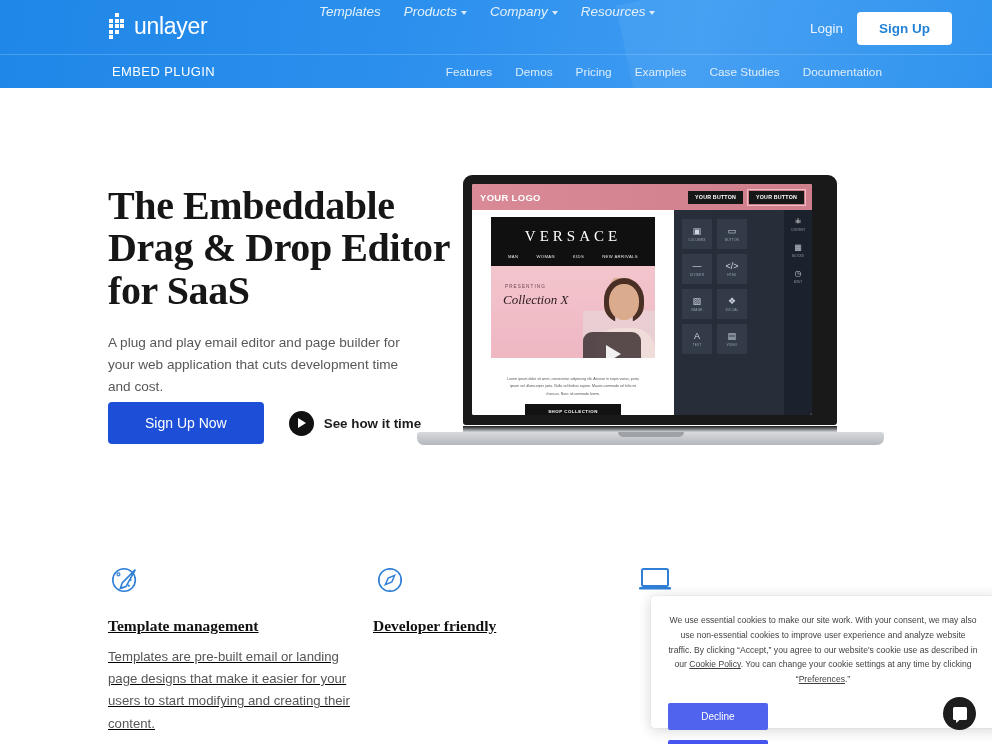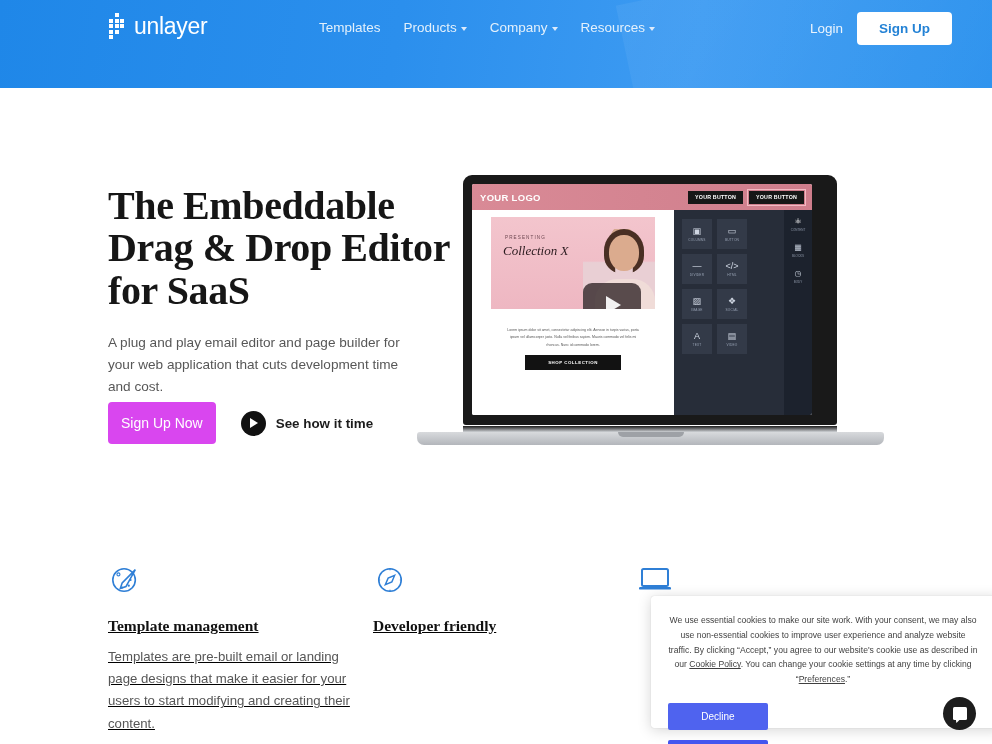--- a/index.html
+++ b/index.html
@@ -35,22 +35,22 @@
     width:19px; height:26px; position:relative;
   }
   .logo-mark i{
     position:absolute; background:#fff; display:block;
   }
   .logo-text{
     color:#ffffff; font-size:23px; letter-spacing:-0.3px; font-weight:400;
     line-height:1;
   }
   .mainnav{
-    position:absolute; left:319px; top:20px;
-    display:flex; align-items:center; gap:23px;
+    position:absolute; left:319px; top:4px;
+    display:flex; align-items:center; gap:23px;font-style:italic;
   }
   .mainnav a{
     color:#e2f0fc; font-size:13.5px; text-decoration:none; white-space:nowrap;
     display:flex; align-items:center; gap:4px;
   }
   .caret{
     width:0;height:0;border-left:3.5px solid transparent;border-right:3.5px solid transparent;
     border-top:4.5px solid #dceafb; display:inline-block; margin-top:2px;
   }
   .auth{
@@ -83,22 +83,22 @@
     letter-spacing:-0.4px;
   }
   .hero-sub{
     position:absolute; left:108px; top:332px; width:310px;
     font-size:13.6px; line-height:1.62; color:#575757;
   }
   .hero-cta{
     position:absolute; left:108px; top:402px; display:flex; align-items:center; gap:25px;
   }
   .signup-now{
-    background:#d946ef; color:#fff; border:none; border-radius:4px;
-    padding:13px 13px; font-size:14px; cursor:pointer;
+    background:#1d4ed8; color:#fff; border:none; border-radius:4px;
+    padding:13px 37px; font-size:14px; cursor:pointer;
     font-family:"Liberation Sans", sans-serif;
   }
   .how-works{ display:flex; align-items:center; gap:10px; cursor:pointer; }
   .play-circle{
     width:25px;height:25px;border-radius:50%;background:#111; position:relative;
   }
   .play-circle:after{
     content:""; position:absolute; left:9.5px; top:7px;
     border-left:8px solid #fff; border-top:5px solid transparent; border-bottom:5px solid transparent;
   }
@@ -298,20 +298,31 @@
             <i class="caret"></i>
           </a>
       </nav>
 
       <div class="auth">
         <a class="login-link" href="#">Login</a>
         <button class="signup-btn">Sign Up</button>
       </div>
     </div>
 
+    <div class="subbar">
+      <div class="subbar-title">EMBED PLUGIN</div>
+      <nav class="subnav">
+        <a href="#">Features</a>
+        <a href="#">Demos</a>
+        <a href="#">Pricing</a>
+        <a href="#">Examples</a>
+        <a href="#">Case Studies</a>
+        <a href="#">Documentation</a>
+      </nav>
+    </div>
   </div>
 
   <h1 class="hero-title">The Embeddable Drag &amp; Drop Editor for SaaS</h1>
   <p class="hero-sub">A plug and play email editor and page builder for your web application that cuts development time and cost.</p>
   <div class="hero-cta">
     <button class="signup-now">Sign Up Now</button>
     <div class="how-works">
       <div class="play-circle"></div>
       <span>See how it time</span>
     </div>
@@ -326,20 +337,29 @@
           <div class="ed-btns">
             <div class="ed-btn">YOUR BUTTON</div>
             <div class="ed-btn sel">YOUR BUTTON</div>
           </div>
         </div>
 
         <div class="ed-body">
 
           <div class="ed-canvas">
             <div class="mail">
+              <div class="mail-hd">
+                <div class="mail-brand">VERSACE</div>
+                <div class="mail-nav">
+                  <span>MAN</span>
+                  <span>WOMAN</span>
+                  <span>KIDS</span>
+                  <span>NEW ARRIVALS</span>
+                </div>
+              </div>
               <div class="mail-hero">
                 <div class="mh-pres">PRESENTING</div>
                 <div class="mh-coll">Collection X</div>
                 <div class="mh-model"></div>
                 <div class="mh-hair"></div>
                 <div class="mh-head"></div>
                 <div class="mh-body"></div>
                 <div class="play-big"></div>
               </div>
               <div class="mail-txt">

